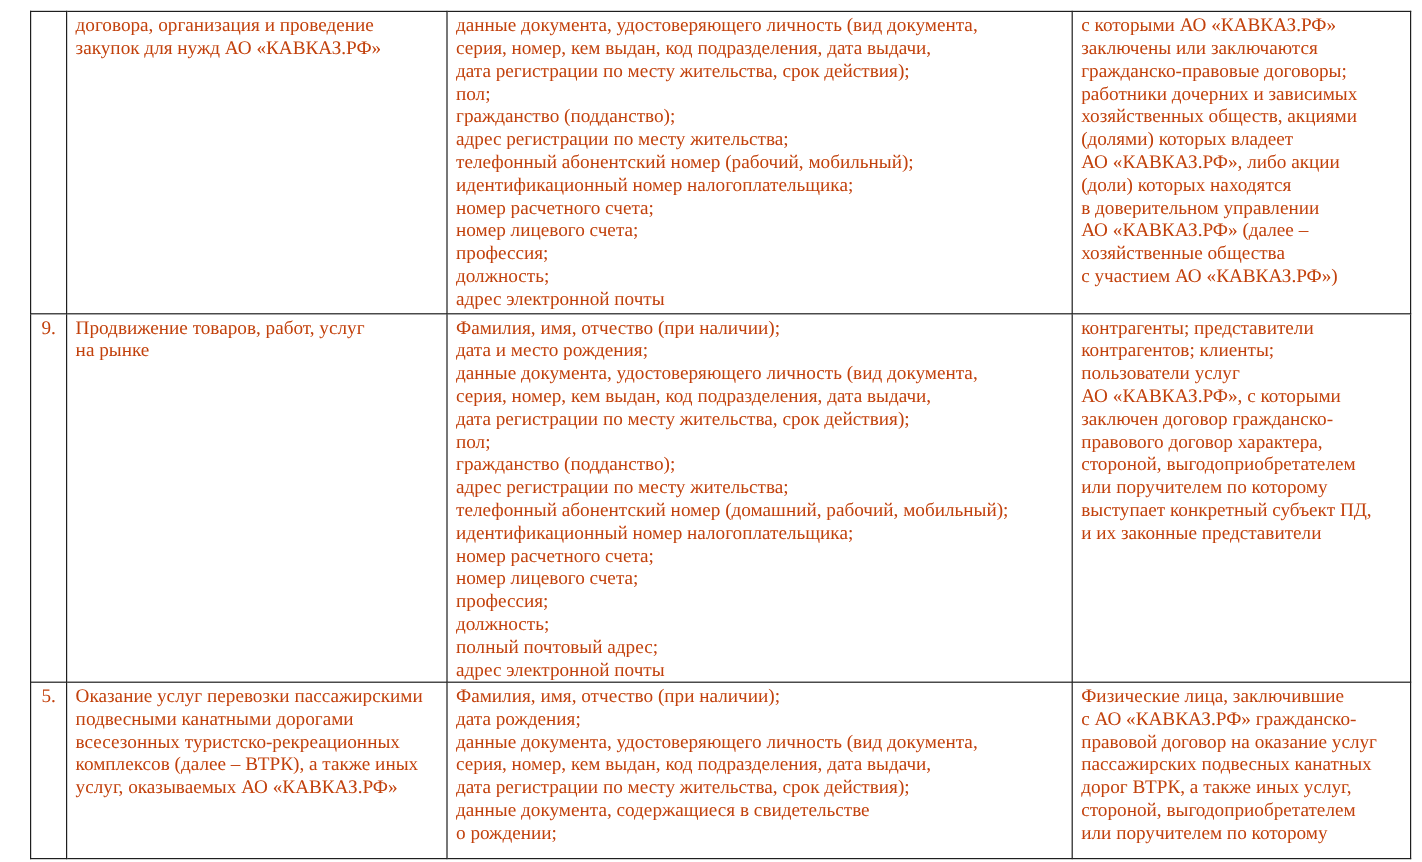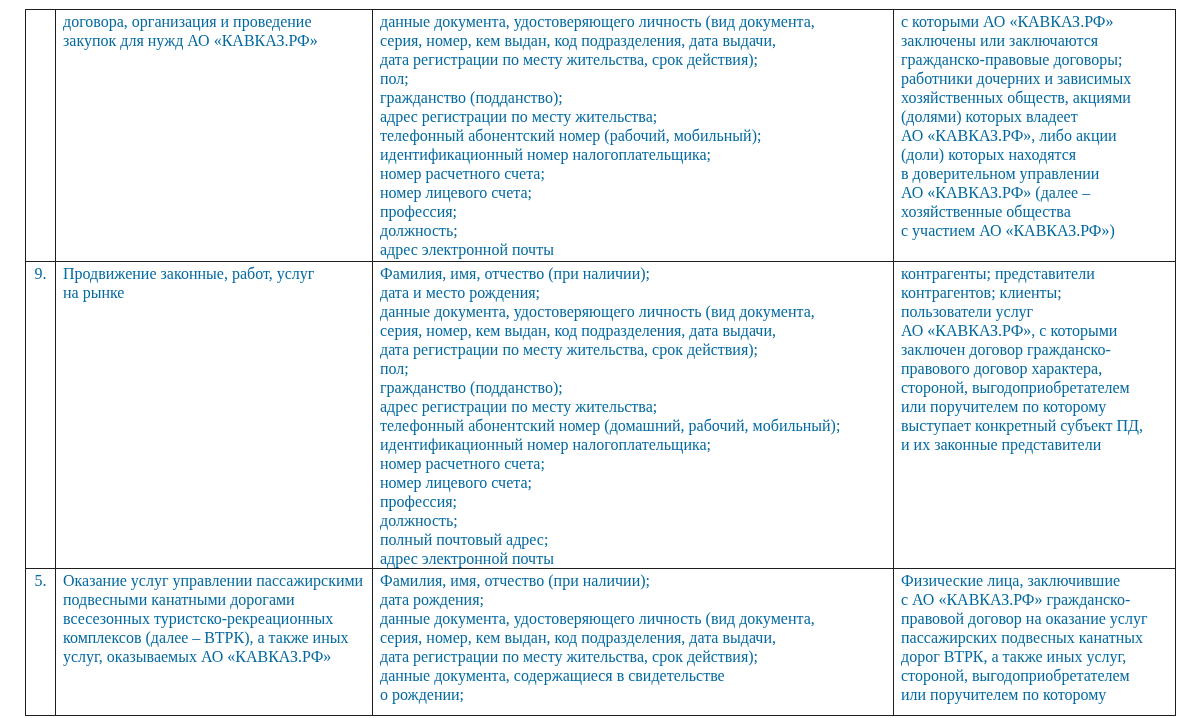--- a/index.html
+++ b/index.html
@@ -21,21 +21,21 @@
     width: 1150px;
     border-collapse: collapse;
     table-layout: fixed;
   }
   table.doc-table td {
     border: 1.5px solid #1f1f1f;
     vertical-align: top;
     font-family: "Liberation Serif", "DejaVu Serif", serif;
     font-size: 16px;
     line-height: 19px;
-    color: #0369a1;
+    color: #c2410c;
     white-space: pre;
     overflow: hidden;
     padding: 2px 4px 0 7px;
   }
   table.doc-table td.num {
     text-align: center;
     padding: 2px 2px 0 2px;
   }
   tr.row-a  { height: 252px; }
   tr.row-b  { height: 304px; }
@@ -82,21 +82,21 @@
 (долями) которых владеет
 АО «КАВКАЗ.РФ», либо акции
 (доли) которых находятся
 в доверительном управлении
 АО «КАВКАЗ.РФ» (далее –
 хозяйственные общества
 с участием АО «КАВКАЗ.РФ»)</td>
       </tr>
       <tr class="row-b">
         <td class="num">9.</td>
-        <td>Продвижение законные, работ, услуг
+        <td>Продвижение товаров, работ, услуг
 на рынке</td>
         <td>Фамилия, имя, отчество (при наличии);
 дата и место рождения;
 данные документа, удостоверяющего личность (вид документа,
 серия, номер, кем выдан, код подразделения, дата выдачи,
 дата регистрации по месту жительства, срок действия);
 пол;
 гражданство (подданство);
 адрес регистрации по месту жительства;
 телефонный абонентский номер (домашний, рабочий, мобильный);
@@ -113,21 +113,21 @@
 АО «КАВКАЗ.РФ», с которыми
 заключен договор гражданско-
 правового договор характера,
 стороной, выгодоприобретателем
 или поручителем по которому
 выступает конкретный субъект ПД,
 и их законные представители</td>
       </tr>
       <tr class="row-c">
         <td class="num">5.</td>
-        <td>Оказание услуг управлении пассажирскими
+        <td>Оказание услуг перевозки пассажирскими
 подвесными канатными дорогами
 всесезонных туристско-рекреационных
 комплексов (далее – ВТРК), а также иных
 услуг, оказываемых АО «КАВКАЗ.РФ»</td>
         <td>Фамилия, имя, отчество (при наличии);
 дата рождения;
 данные документа, удостоверяющего личность (вид документа,
 серия, номер, кем выдан, код подразделения, дата выдачи,
 дата регистрации по месту жительства, срок действия);
 данные документа, содержащиеся в свидетельстве

